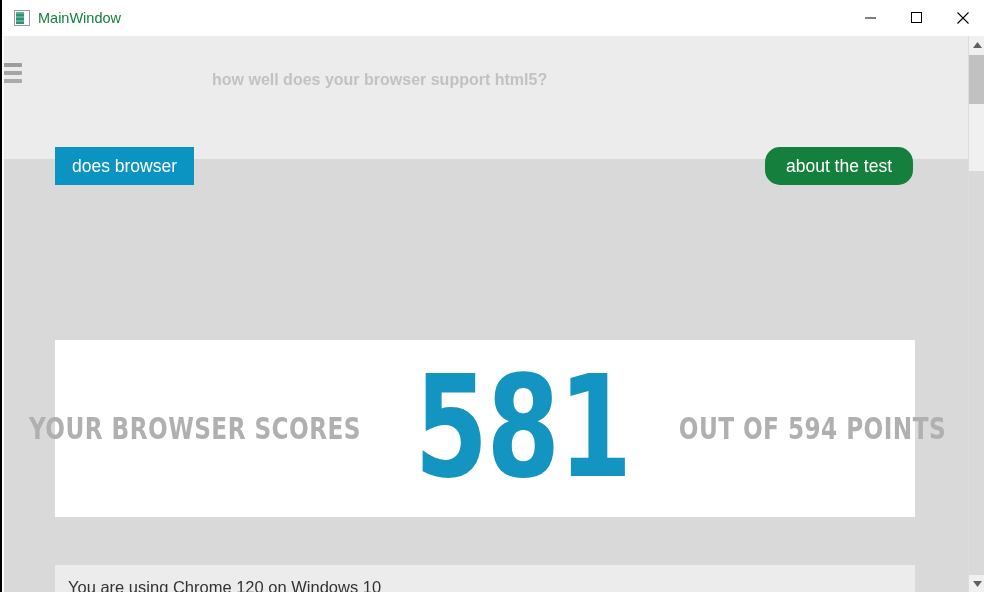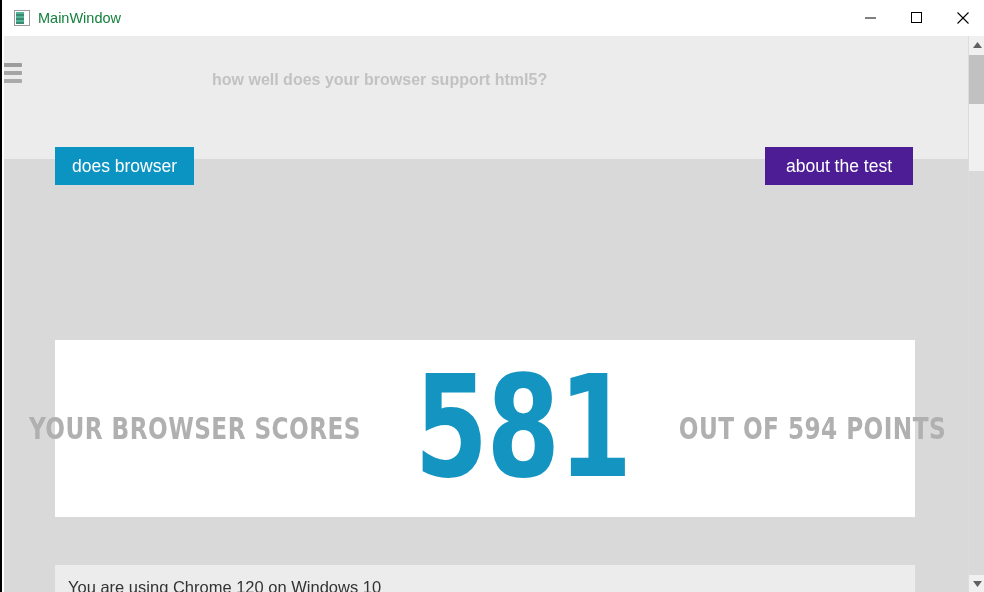--- a/index.html
+++ b/index.html
@@ -155,22 +155,23 @@
     box-sizing: border-box;
     white-space: nowrap;
   }
   #btn-your-browser {
     left: 51px; top: 111px;
     background: #0b93c2;
     min-width: 139px;
   }
   #btn-about-test {
     right: 57px; top: 111px;
-    background: #4c1d95;
+    background: #15803d;
     min-width: 148px;
+    border-radius: 15px;
   }
 
   
   #main {
     position: relative;
     width: 966px;
     background: #d9d9d9;
   }
 
   #score-card {

